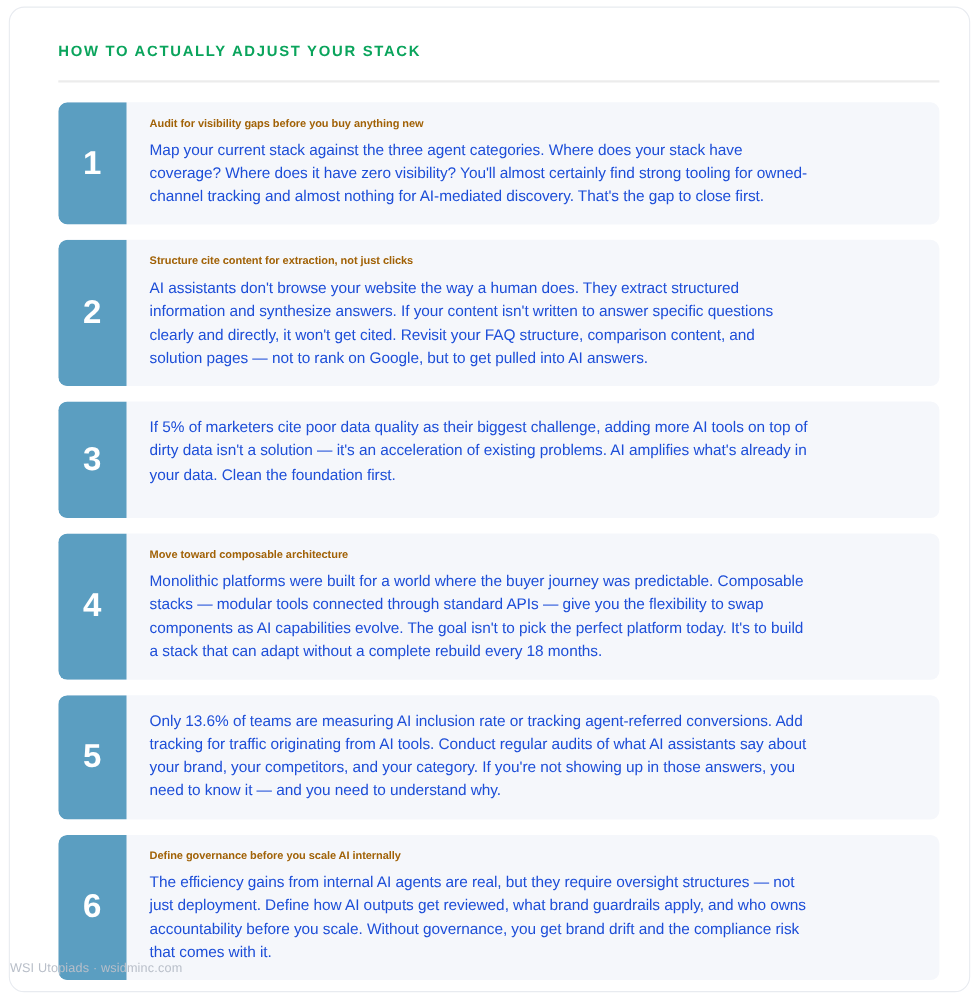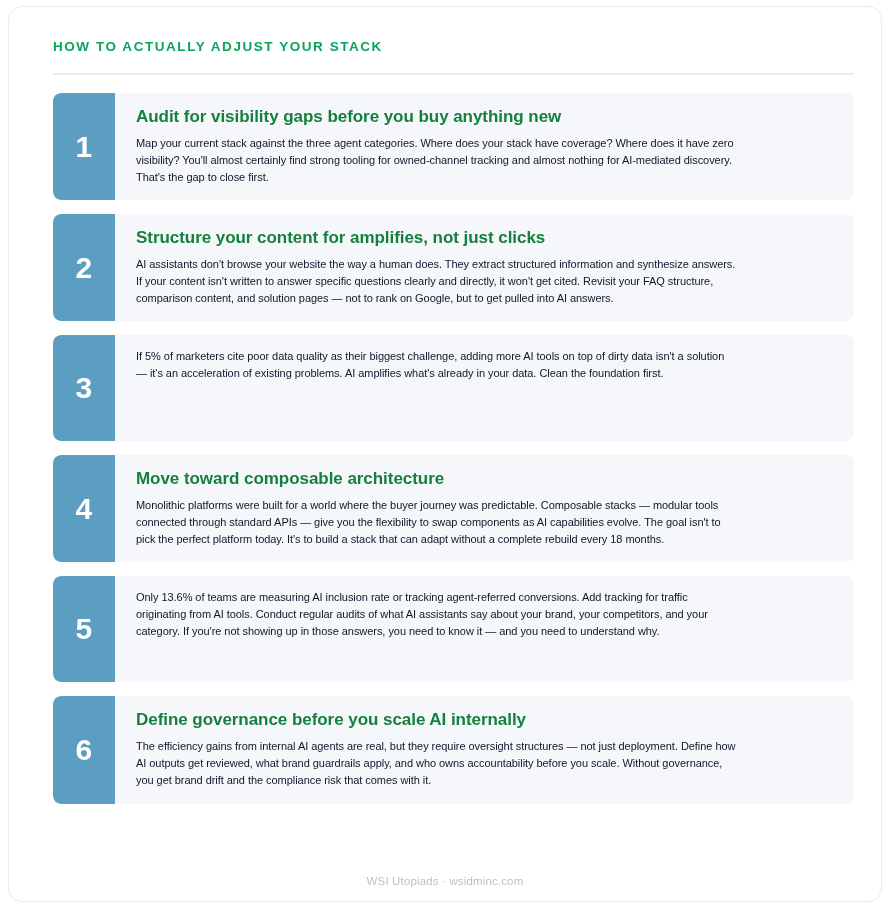--- a/index.html
+++ b/index.html
@@ -94,43 +94,42 @@
     line-height: 1;
     letter-spacing: 0.5px;
   }
 
   .step-body {
     flex: 1 1 auto;
     padding: 13px 18px 15px 21px;
   }
 
   .step-title {
-    font-size: 17px;
+    font-size: 10px;
     font-weight: bold;
-    color: #15803d;
+    color: #a16207;
     line-height: 1.35;
     margin-bottom: 6px;
     letter-spacing: -0.05px;
   }
 
   .step-text {
-    font-size: 11px;
-    color: #0f172a;
+    font-size: 14px;
+    color: #1d4ed8;
     line-height: 1.52;
     letter-spacing: -0.05px;
     max-width: 600px;
   }
 
   
   .footer {
     position: absolute;
     left: 0;
     right: 0;
     bottom: 14px;
-    text-align: center;
     font-size: 11.5px;
     color: #b9bfc9;
     letter-spacing: 0.15px;
   }
 </style>
 </head>
 <body>
 
 <div class="page">
   <div class="panel">
@@ -150,21 +149,21 @@
             <div class="step-title">Audit for visibility gaps before you buy anything new</div>
             <div class="step-text">Map your current stack against the three agent categories. Where does your stack have coverage? Where does it have zero visibility? You'll almost certainly find strong tooling for owned-channel tracking and almost nothing for AI-mediated discovery. That's the gap to close first.</div>
           </div>
         </div>
 
         <div class="step">
           <div class="step-badge">
             <span class="step-num">2</span>
           </div>
           <div class="step-body">
-            <div class="step-title">Structure your content for amplifies, not just clicks</div>
+            <div class="step-title">Structure cite content for extraction, not just clicks</div>
             <div class="step-text">AI assistants don't browse your website the way a human does. They extract structured information and synthesize answers. If your content isn't written to answer specific questions clearly and directly, it won't get cited. Revisit your FAQ structure, comparison content, and solution pages — not to rank on Google, but to get pulled into AI answers.</div>
           </div>
         </div>
 
         <div class="step">
           <div class="step-badge">
             <span class="step-num">3</span>
           </div>
           <div class="step-body">
             <div class="step-text">If 5% of marketers cite poor data quality as their biggest challenge, adding more AI tools on top of dirty data isn't a solution — it's an acceleration of existing problems. AI amplifies what's already in your data. Clean the foundation first.</div>

